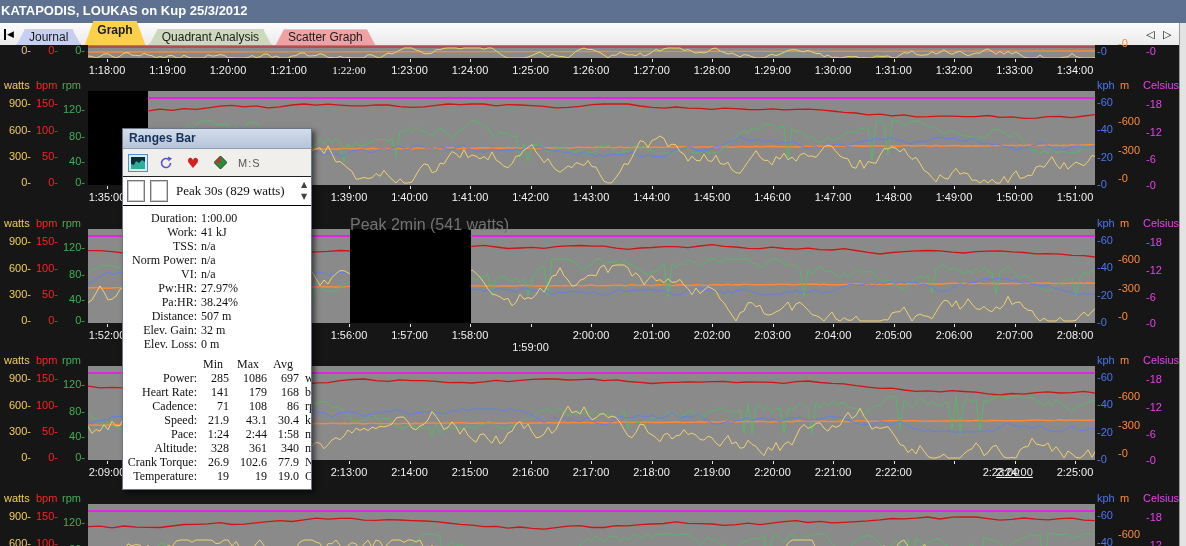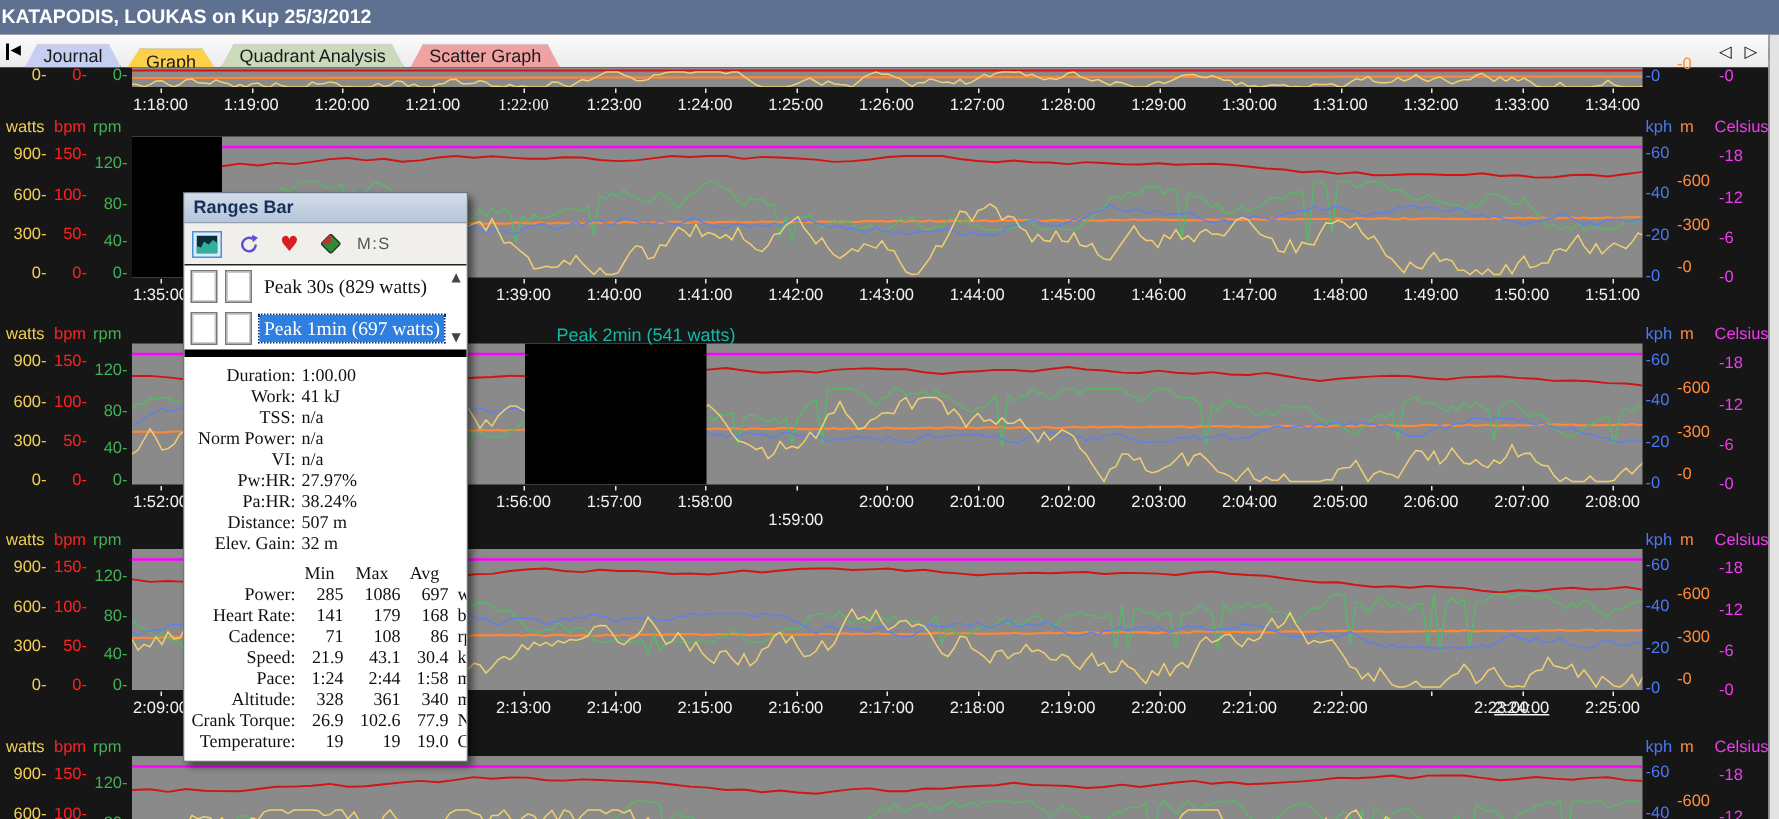--- a/index.html
+++ b/index.html
@@ -9,43 +9,43 @@
   .titlebar{position:absolute;left:0;top:0;width:1186px;height:23px;background:#5e7191;
             color:#fff;font-weight:bold;font-size:13px;line-height:22px;padding-left:1px;box-sizing:border-box;}
   
   .tabbar{position:absolute;left:0;top:23px;width:1179px;height:22px;
           background:linear-gradient(#fbfbfb,#ebebeb);border-top:1px solid #fff;box-sizing:border-box;}
   .firsttab{position:absolute;left:4px;top:5px;font-family:"DejaVu Sans",sans-serif;font-size:9px;color:#000;
             border-left:2px solid #000;padding-left:1px;line-height:11px;cursor:pointer;}
   .tabs{position:absolute;left:16px;top:3px;display:flex;align-items:flex-end;height:19px;}
   .tab{height:17px;line-height:17px;font-size:12px;color:#1a1a1a;padding:0 13px;margin-right:3px;
        clip-path:polygon(9px 0,calc(100% - 9px) 0,100% 100%,0 100%);cursor:pointer;}
-  .tab.sel{height:14px;line-height:19px;font-weight:normal;}
+  .tab.sel{height:25px;line-height:19px;font-weight:bold;}
   .tabnav{position:absolute;top:4px;font-family:"DejaVu Sans",sans-serif;font-size:11px;color:#000;cursor:pointer;line-height:14px;}
   
   .grapharea{position:absolute;left:0;top:45px;width:1179px;height:501px;background:#161616;overflow:visible;}
   .axl{position:absolute;font-size:11px;white-space:nowrap;}
   .axl.r{text-align:right;}
   .timelbl{position:absolute;width:62px;text-align:center;font-size:11px;color:#f2f2f2;}
   .tick{position:absolute;width:1px;height:3px;background:#e8e8e8;}
   .plot{position:absolute;left:88px;width:1007px;background:#8a8a8a;overflow:hidden;}
   .selrect{position:absolute;top:0;height:100%;background:#000;}
-  .annot{position:absolute;color:#14b8a6;font-size:12px;white-space:nowrap;margin-left:21px;}
+  .annot{position:absolute;color:#737373;font-size:16px;white-space:nowrap;}
   .vscroll{position:absolute;right:0;top:23px;width:7px;height:523px;background:#e3e3e3;border-left:1px solid #9a9a9a;box-sizing:border-box;}
   
   .popup{position:absolute;left:122px;top:128px;width:190px;background:#f3f2ef;
          border:1px solid #6b7787;box-shadow:3px 3px 5px rgba(0,0,0,.55);z-index:20;box-sizing:border-box;}
   .popup .ptitle{height:19px;background:linear-gradient(#d3dcEA,#b6c5da);color:#17305a;font-weight:bold;
                  font-size:12px;line-height:18px;padding-left:6px;border-bottom:1px solid #8fa0b5;cursor:move;}
   .ptools{height:27px;display:flex;align-items:center;gap:9px;padding-left:5px;background:#f0efec;}
   .ticon{width:18px;height:16px;display:flex;align-items:center;justify-content:center;cursor:pointer;
          font-family:"DejaVu Sans",sans-serif;}
   .ticon.selb{border:1px solid #4a90e2;background:#dcebfa;}
   .mslabel{font-size:11px;color:#555;letter-spacing:1px;}
-  .plist{position:relative;background:#fff;border-top:1px solid #222;border-bottom:5px solid #000000;}
+  .plist{position:relative;background:#fff;border-top:1px solid #222;border-bottom:1px solid #000000;}
   .prow{display:flex;align-items:center;height:28px;padding-left:4px;}
   .cbx{width:16px;height:20px;background:#fff;border:1px solid #777;box-shadow:inset 0 0 0 1px #c9c9c9;margin-right:5px;cursor:pointer;}
   .plabel{font-family:"Liberation Serif",serif;font-size:13px;color:#111;padding:1px 3px;white-space:nowrap;}
   .prow.sel .plabel{background:#2e7fe0;color:#fff;outline:1px dotted #06306e;}
   .lscroll{position:absolute;right:0;top:0;width:14px;height:100%;}
   .lsbtn{position:absolute;right:1px;width:12px;height:12px;font-size:8px;color:#444;text-align:center;line-height:12px;
          font-family:"DejaVu Sans",sans-serif;cursor:pointer;}
   .pbody{background:#fff;font-family:"Liberation Serif",serif;font-size:12px;color:#101010;
          padding:5px 0 6px 0;overflow:hidden;}
   .drow{display:grid;grid-template-columns:74px 1fr;line-height:14px;}
@@ -406,25 +406,20 @@
           </svg>
       </span>
       <span class="mslabel">M:S</span>
     </div>
     <div class="plist" id="peak-list">
         <div class="prow">
           <div class="cbx"></div>
           <div class="cbx"></div>
           <div class="plabel">Peak 30s (829 watts)</div>
         </div>
-        <div class="prow sel">
-          <div class="cbx"></div>
-          <div class="cbx"></div>
-          <div class="plabel">Peak 1min (697 watts)</div>
-        </div>
         <div class="lscroll">
           <div class="lsbtn" style="top: 2px;">▲</div>
           <div class="lsbtn" style="bottom: 2px;">▼</div>
         </div>
       </div>
     <div class="pbody" id="popup-body">
         <div class="drow">
           <div class="dl">Duration:</div>
           <div class="dv">1:00.00</div>
         </div>
@@ -452,20 +447,24 @@
           <div class="dl">Pa:HR:</div>
           <div class="dv">38.24%</div>
         </div>
         <div class="drow">
           <div class="dl">Distance:</div>
           <div class="dv">507 m</div>
         </div>
         <div class="drow">
           <div class="dl">Elev. Gain:</div>
           <div class="dv">32 m</div>
+        </div>
+        <div class="drow">
+          <div class="dl">Elev. Loss:</div>
+          <div class="dv">0 m</div>
         </div>
         <div class="trow thead">
           <div class="tl"></div>
           <div class="n">Min</div>
           <div class="n">Max</div>
           <div class="n">Avg</div>
           <div class="u"></div>
         </div>
         <div class="trow">
           <div class="tl">Power:</div>

